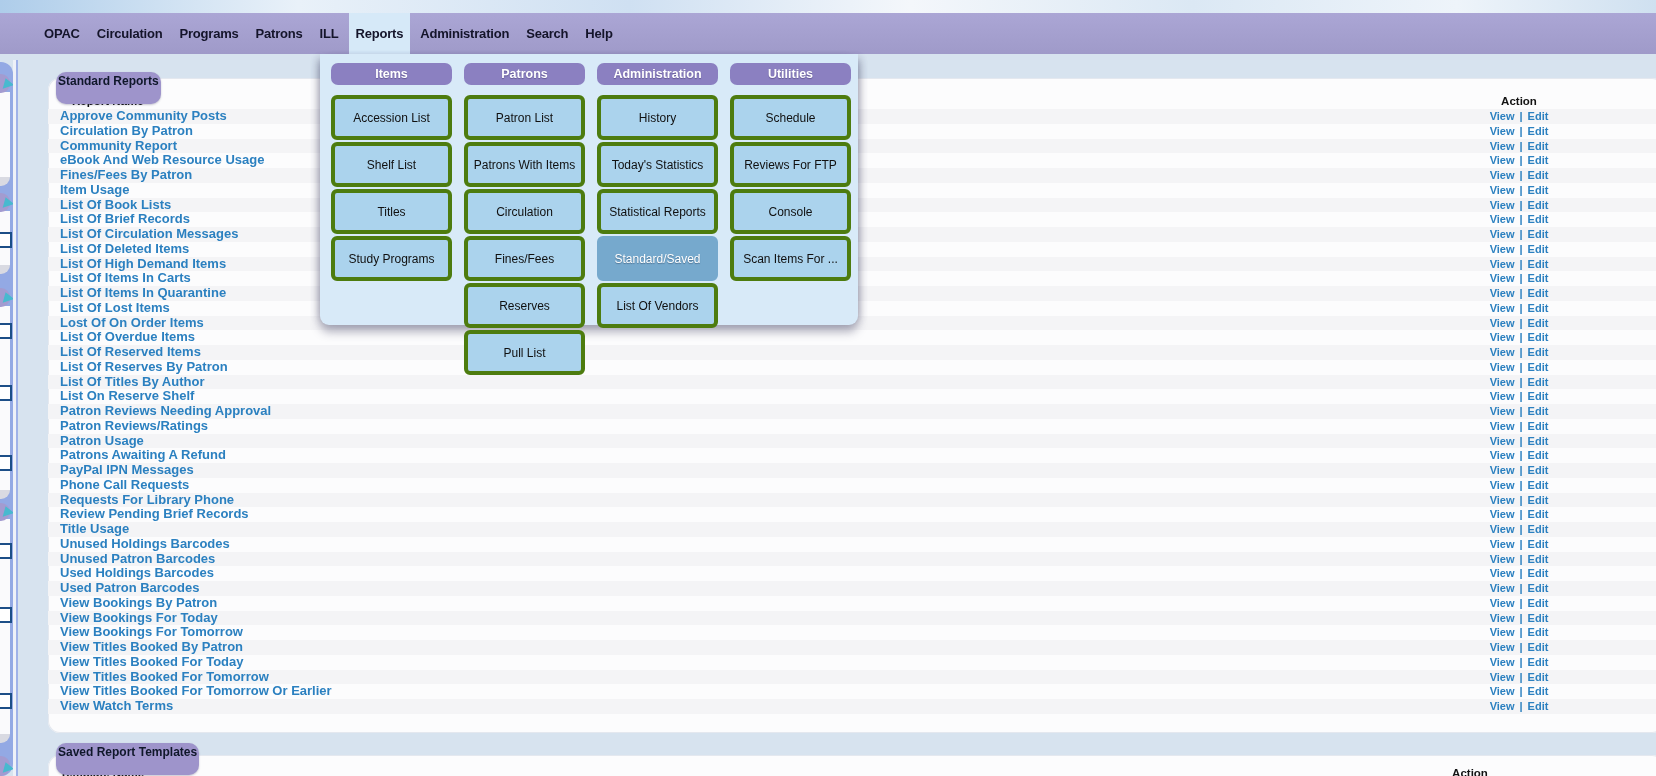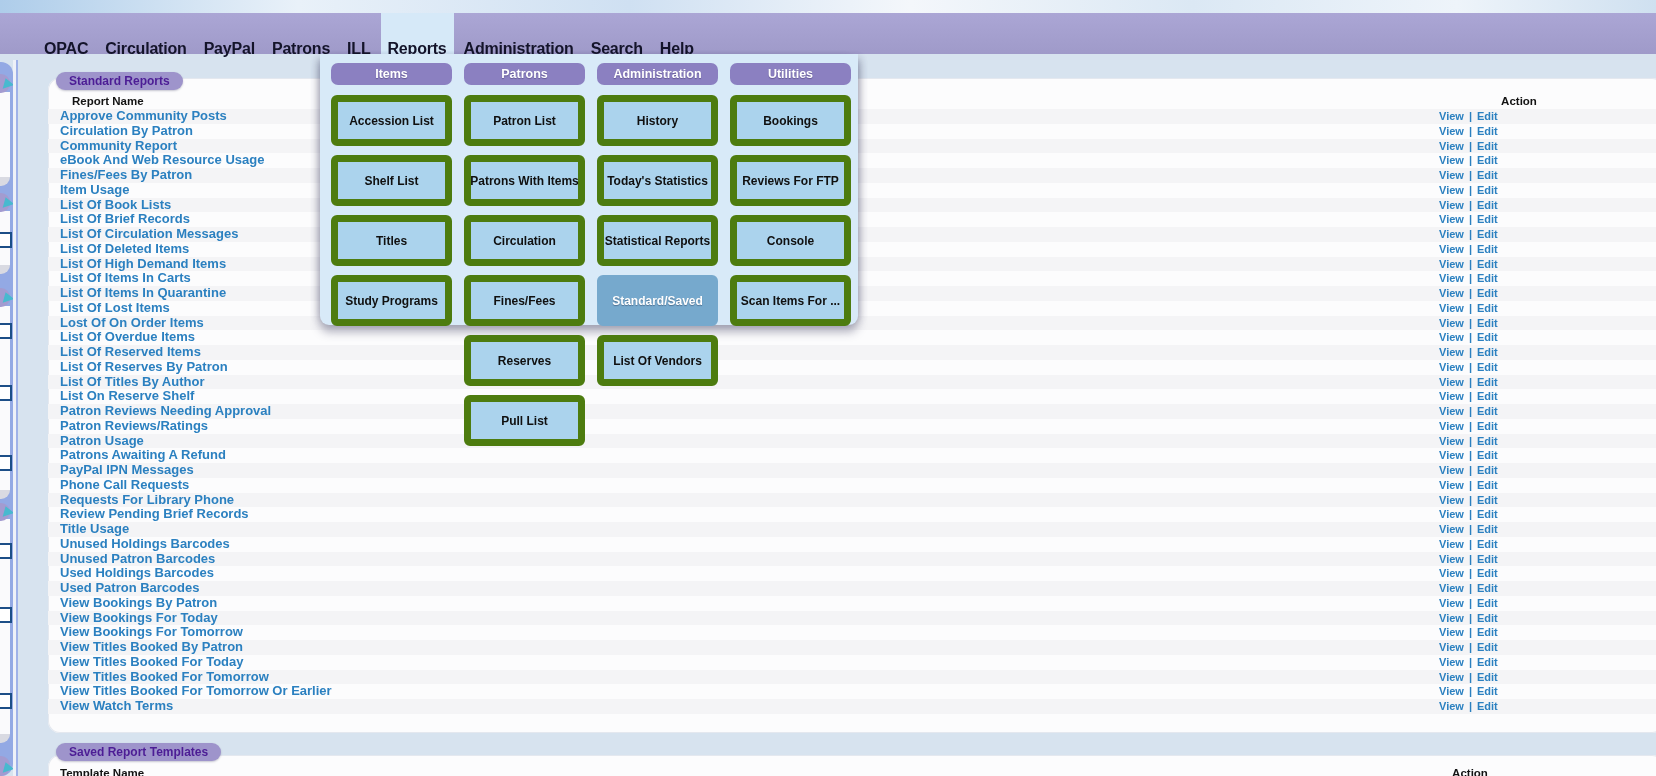--- a/index.html
+++ b/index.html
@@ -8,77 +8,77 @@
     background:#d7e3ef;
     font-family:"Liberation Sans","DejaVu Sans",sans-serif;
   }
   
   .sky{position:absolute;left:0;top:0;width:1656px;height:13px;
     background:linear-gradient(90deg,#aecdea 0%,#e9f1f9 18%,#cfe0f2 38%,#f4f7fb 55%,#dbe8f4 72%,#eef4fa 88%,#cfe0f0 100%);}
   
   .menubar{position:absolute;left:0;top:13px;width:1656px;height:41px;
     background:linear-gradient(#aba6d5,#9f9ac9);
     display:flex;align-items:stretch;padding-left:37px;gap:3px;box-sizing:border-box;}
-  .mb-item{font-size:16px;font-weight:700;color:#14142a;line-height:41px;padding:15px 7px;
+  .mb-item{font-size:13px;font-weight:700;color:#14142a;line-height:41px;padding:0 7px;
     letter-spacing:-0.2px;cursor:default;white-space:nowrap;}
   .mb-item.active{background:#d6e9f8;}
   
   .left-strip{position:absolute;left:0;top:0;width:19px;height:776px;overflow:hidden;}
   .lsf{position:absolute;left:-28px;width:41px;top:62px;height:714px;background:#93a9e4;border-radius:12px;}
   .lsb{position:absolute;left:-20px;width:30px;background:#fafafc;}
   .lsh{position:absolute;left:-20px;width:30px;background:#a39bd0;border-radius:0 9px 9px 0;}
   .lsg{position:absolute;left:-20px;width:30px;height:9px;background:#d9dae2;border-radius:0 0 9px 0;}
   .tri{position:absolute;left:1px;width:0;height:0;border-left:6px solid transparent;border-right:6px solid transparent;
     border-bottom:9px solid #48b9cf;transform:rotate(-18deg);}
   .lscb{position:absolute;left:-4px;width:16px;height:16px;background:#fff;border:2px solid #1c4e87;box-sizing:border-box;}
   .lsl1{position:absolute;left:13px;width:3px;top:60px;height:716px;background:#eef1f8;}
   .lsl2{position:absolute;left:16px;width:2px;top:60px;height:716px;background:#9fb2e8;}
   
   .panel{position:absolute;background:#fcfcfd;border-radius:12px;box-shadow:inset 0 0 0 1px #e4e8ef;}
   .panel.std{left:48px;top:78px;width:1616px;height:655px;}
   .panel.saved{left:48px;top:755px;width:1616px;height:40px;border-radius:12px 12px 0 0;}
-  .pill{position:absolute;height:18px;line-height:18px;padding:0 13px;border-radius:10px;
-    background:#9e94cb;color:#4c1d95;font-size:12px;font-weight:700;box-shadow:0 1px 2px rgba(40,40,80,.25);white-space:nowrap;}
+  .pill{position:absolute;height:32px;line-height:18px;padding:0 2px;border-radius:10px;
+    background:#9e94cb;color:#0f172a;font-size:12px;font-weight:700;box-shadow:0 1px 2px rgba(40,40,80,.25);white-space:nowrap;}
   .pill.std{left:56px;top:72px;}
   .pill.saved{left:56px;top:743px;}
   .thead{position:absolute;font-size:11.5px;font-weight:700;color:#131313;white-space:nowrap;}
   .thead.name{left:12px;top:17px;padding-left:12px;}
   .thead.action{left:1391px;top:17px;width:160px;text-align:center;}
   .thead.name2{left:12px;top:12px;}
   .thead.action2{left:1342px;top:12px;width:160px;text-align:center;}
   .rows{position:absolute;left:0;top:31px;width:1616px;}
   .row{position:relative;height:14.75px;line-height:14.75px;}
   .row:nth-child(odd){background:#f4f4f6;}
   .rname{position:absolute;left:12px;font-size:13px;font-weight:700;color:#2b80c0;white-space:nowrap;}
-  .ract{position:absolute;left:1391px;width:160px;font-size:11px;font-weight:700;color:#2b80c0;}
+  .ract{position:absolute;left:1391px;width:160px;text-align:center;font-size:11px;font-weight:700;color:#2b80c0;}
   .ract a{color:#2b80c0;text-decoration:none;cursor:pointer;}
   .sep{margin:0 5px;color:#2b80c0;}
   
   .dropdown{position:absolute;left:320px;top:54px;width:538px;height:271px;background:#d8eaf8;
     border-radius:0 0 9px 9px;z-index:50;
     box-shadow:0 7px 10px rgba(50,50,85,.38),6px 0 9px -5px rgba(50,50,85,.3),-6px 0 9px -5px rgba(50,50,85,.3);}
   .dd-col{position:absolute;top:9px;width:121px;}
   .dd-col.c0{left:11px;}.dd-col.c1{left:144px;}.dd-col.c2{left:277px;}.dd-col.c3{left:410px;}
   .dd-head{height:22px;line-height:22px;text-align:center;background:#8b80c1;color:#fff;
     border-radius:7px;font-size:12.5px;font-weight:700;margin-bottom:10px;text-shadow:0 1px 1px rgba(40,30,80,.4);}
-  .dd-btn{height:37px;border:7px solid #4d7c0f;border-radius:6px;background:#abd3ed;margin-bottom:9px;
-    display:flex;align-items:center;justify-content:center;font-size:12px;font-weight:700;color:#101010;
+  .dd-btn{height:37px;border:4px solid #4d7c0f;border-radius:6px;background:#abd3ed;margin-bottom:2px;
+    display:flex;align-items:center;justify-content:center;font-size:12px;font-weight:400;color:#101010;
     cursor:pointer;white-space:nowrap;}
   .dd-btn.active{background:#76a9cd;border-color:#76a9cd;color:#fff;text-shadow:0 1px 1px rgba(30,50,80,.45);}
 </style>
 </head>
 <body>
 
 <div class="sky"></div>
 
 <div class="menubar">
 
 <div class="mb-item">OPAC</div>
     <div class="mb-item">Circulation</div>
-    <div class="mb-item">PayPal</div>
+    <div class="mb-item">Programs</div>
     <div class="mb-item">Patrons</div>
     <div class="mb-item">ILL</div>
     <div class="mb-item active">Reports</div>
     <div class="mb-item">Administration</div>
     <div class="mb-item">Search</div>
     <div class="mb-item">Help</div>
   </div>
 
 <div class="left-strip">
   <div class="lsf"></div>
@@ -321,19 +321,19 @@
         <div class="dd-btn">Today's Statistics</div>
         <div class="dd-btn">Statistical Reports</div>
         <div class="dd-btn active">Standard/Saved</div>
         <div class="dd-btn">List Of Vendors</div>
       </div>
   </div>
   <div class="dd-col c3">
     <div class="dd-head">Utilities</div>
     <div>
 
-    <div class="dd-btn">Bookings</div>
+    <div class="dd-btn">Schedule</div>
         <div class="dd-btn">Reviews For FTP</div>
         <div class="dd-btn">Console</div>
         <div class="dd-btn">Scan Items For ...</div>
       </div>
   </div>
 </div>
 
 </body></html>

